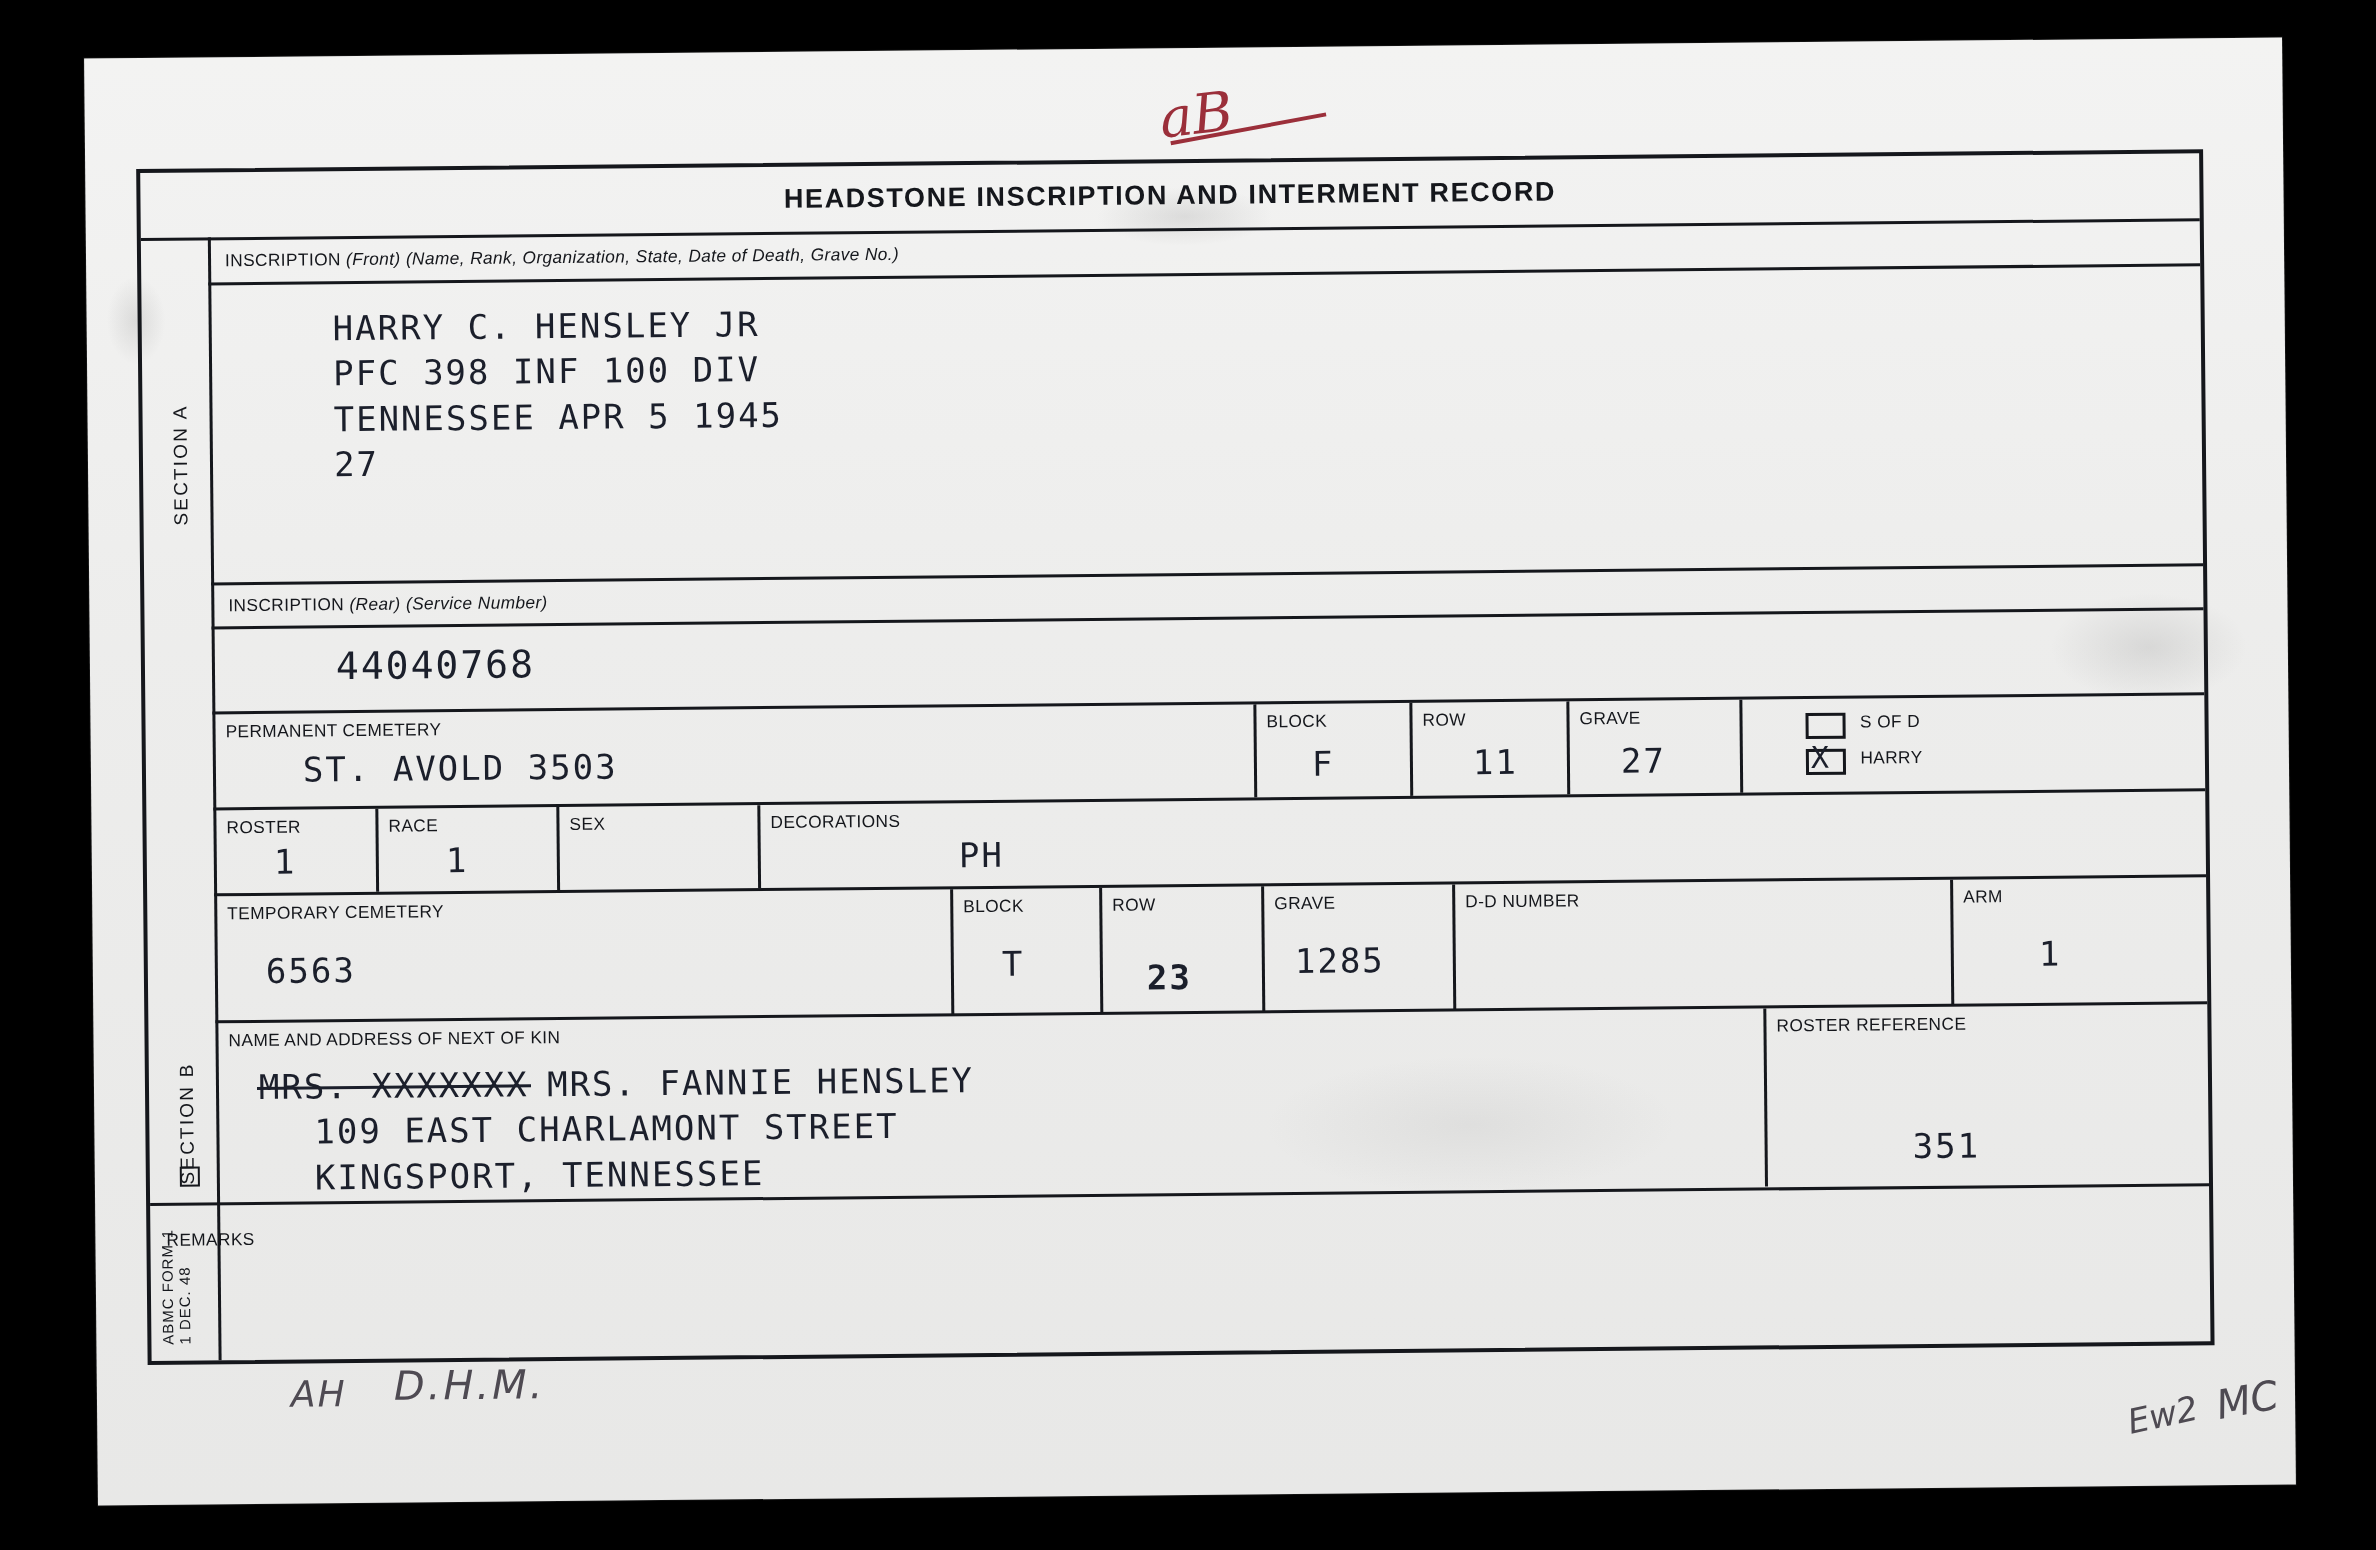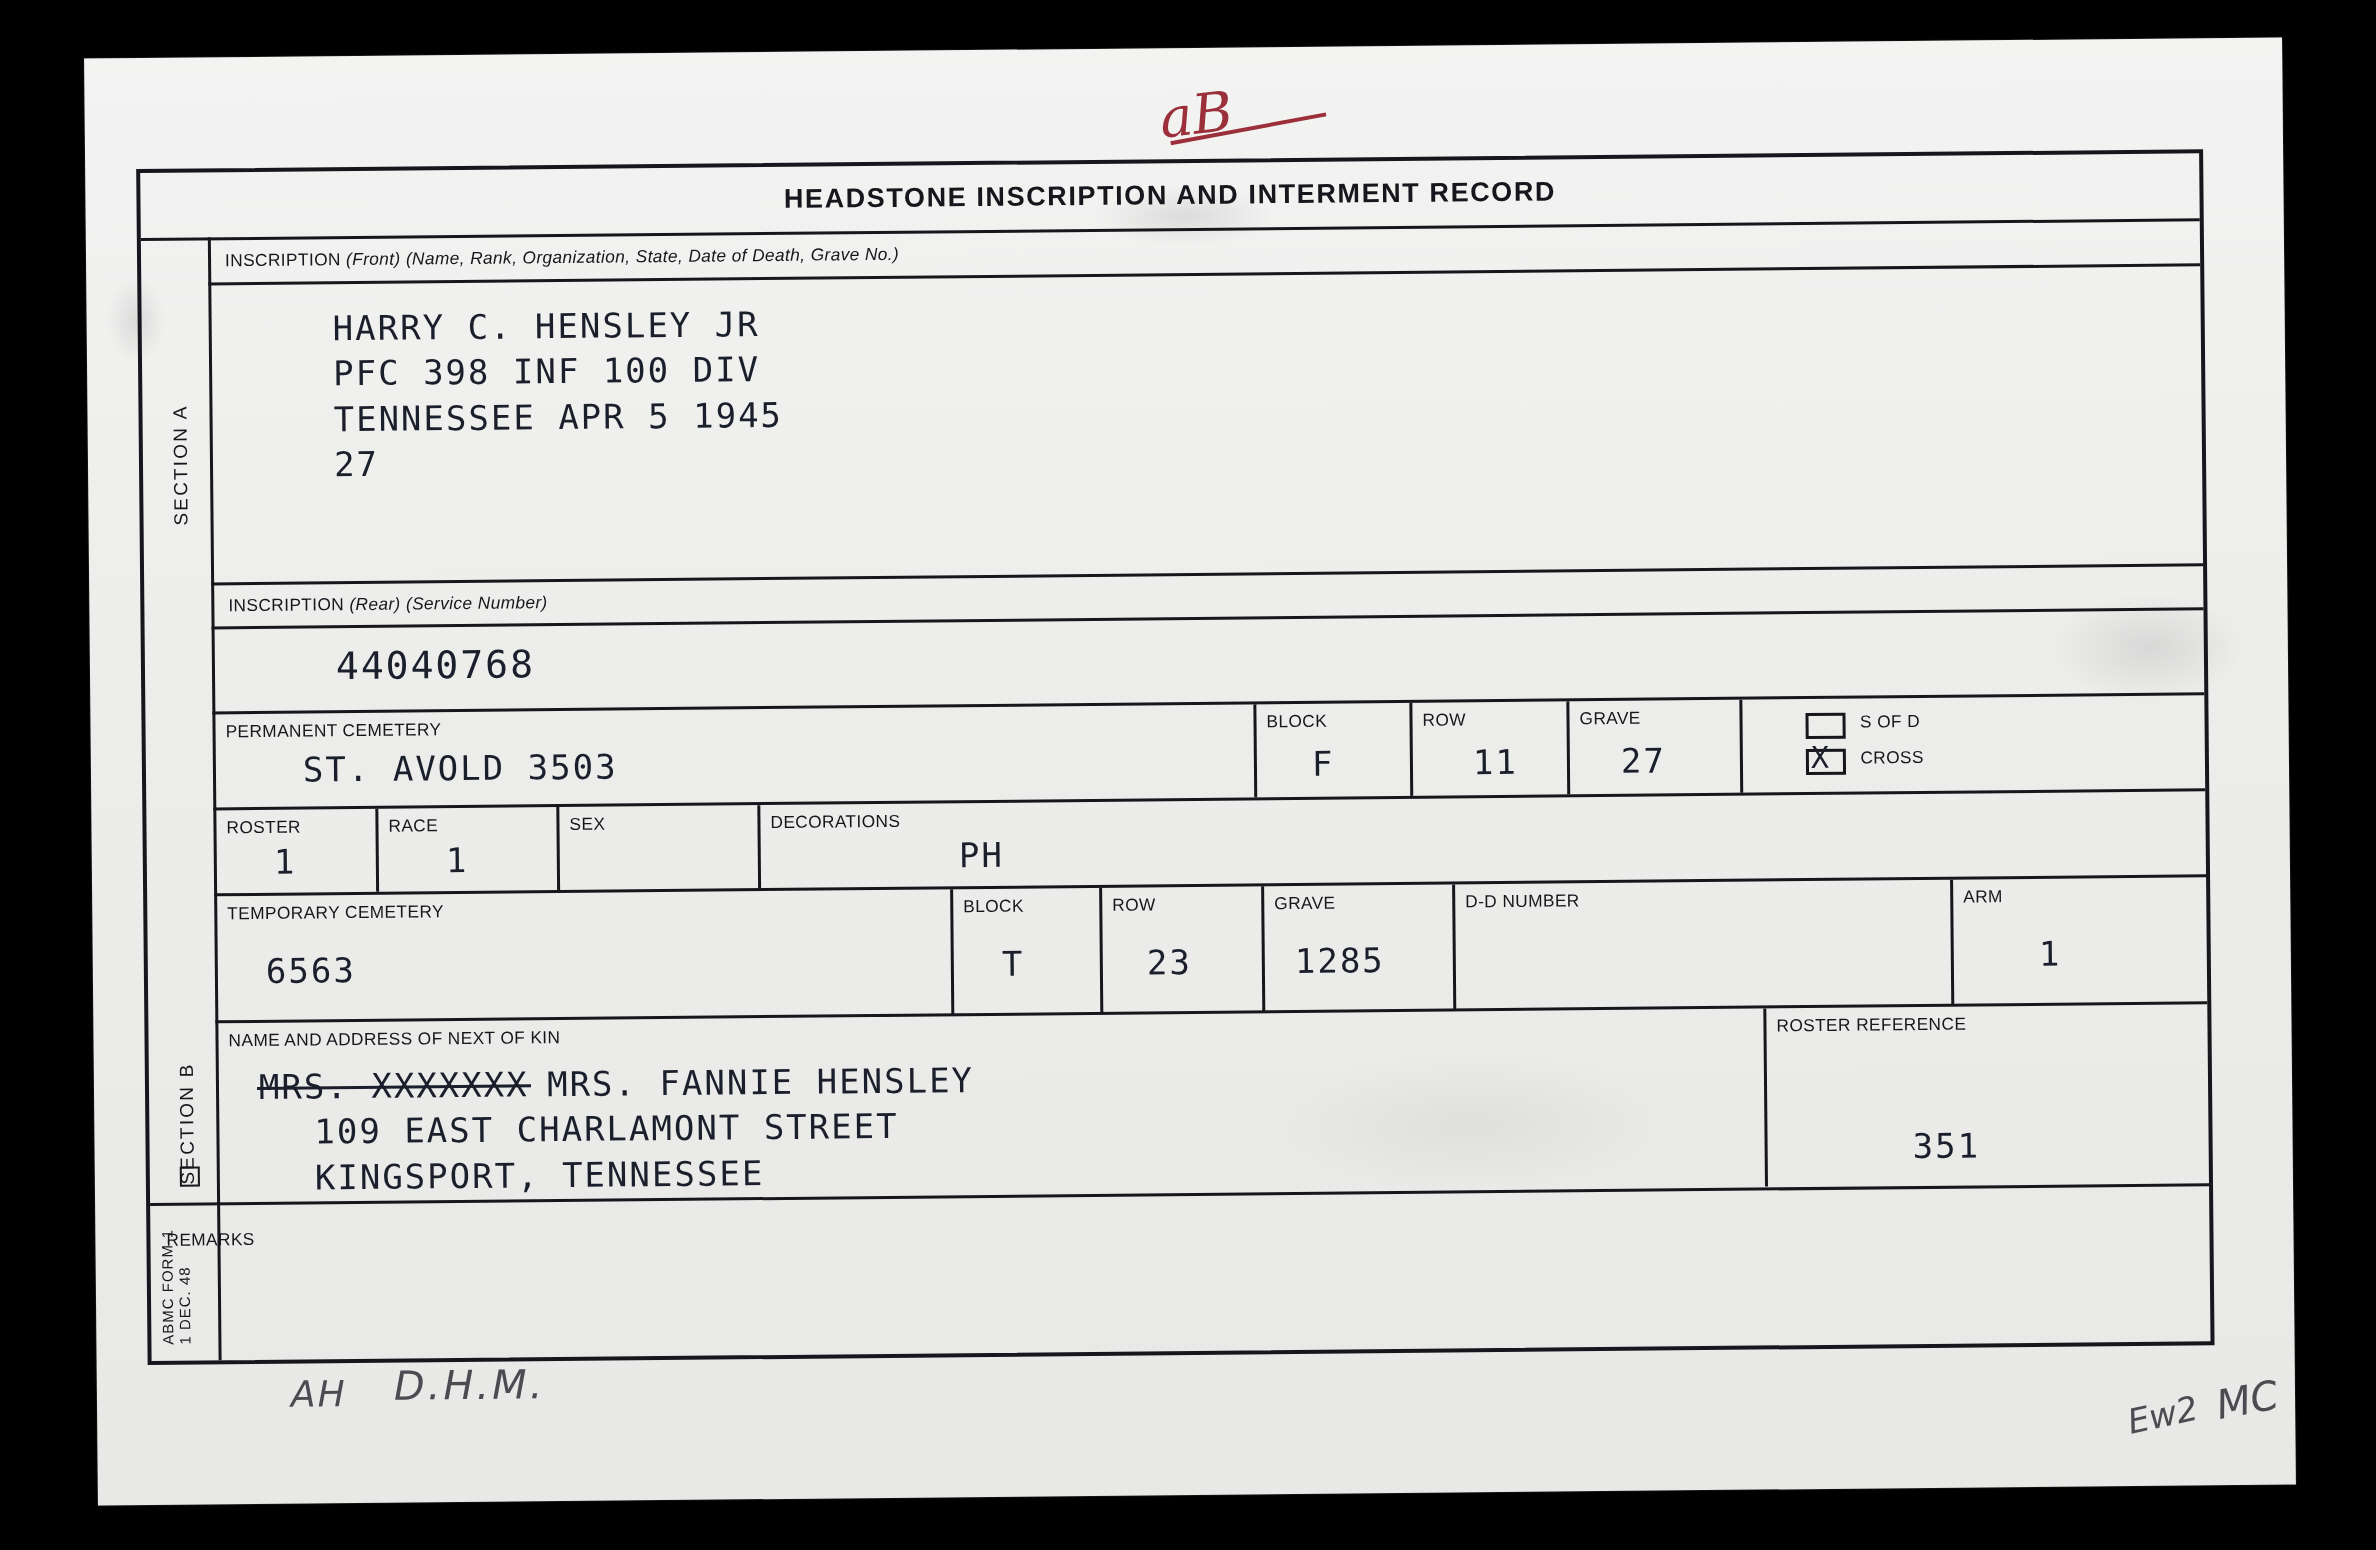--- a/index.html
+++ b/index.html
@@ -152,21 +152,21 @@
 
       <div class="cell" style="left:1597px;top:542px;right:0;height:93px;">
         <div style="position:absolute;left:63px;top:14px;">
           <span class="cbox"></span>
           <span class="cap" style="position:relative;left:10px;top:-2px;">S OF D</span>
         </div>
         <div style="position:absolute;left:63px;top:50px;">
           <span class="cbox" style="position:relative;">
             <span style="position:absolute;left:2px;top:-12px;font-family:'DejaVu Sans Mono',monospace;font-size:30px;color:#1b1f2b;">X</span>
           </span>
-          <span class="cap" style="position:relative;left:10px;top:-2px;">CROSS</span>
+          <span class="cap" style="position:relative;left:10px;top:-2px;">HARRY</span>
         </div>
       </div>
       <div class="hline" style="top:635px;left:67px;"></div>
 
       <div class="cell" style="left:70px;top:638px;width:158px;height:83px;">
         <span class="cap">ROSTER</span>
         <div class="hand" style="position:absolute;left:57px;top:32px;">1</div>
       </div>
       <div class="vline" style="left:229px;top:638px;height:83px;"></div>
 
@@ -195,21 +195,21 @@
       <div class="vline" style="left:803px;top:724px;height:125px;"></div>
 
       <div class="cell" style="left:806px;top:724px;width:147px;height:125px;">
         <span class="cap">BLOCK</span>
         <div class="hand" style="position:absolute;left:48px;top:55px;">T</div>
       </div>
       <div class="vline" style="left:952px;top:724px;height:125px;"></div>
 
       <div class="cell" style="left:955px;top:724px;width:158px;height:125px;">
         <span class="cap">ROW</span>
-        <div class="hand" style="position:absolute;left:44px;top:55px;">23</div>
+        <div class="hand" style="position:absolute;left:44px;top:70px;font-weight:bold;">23</div>
       </div>
       <div class="vline" style="left:1114px;top:724px;height:125px;"></div>
 
       <div class="cell" style="left:1117px;top:724px;width:188px;height:125px;">
         <span class="cap">GRAVE</span>
         <div class="hand" style="position:absolute;left:30px;top:55px;">1285</div>
       </div>
       <div class="vline" style="left:1305px;top:724px;height:125px;"></div>
 
       <div class="cell" style="left:1308px;top:724px;width:495px;height:125px;">

